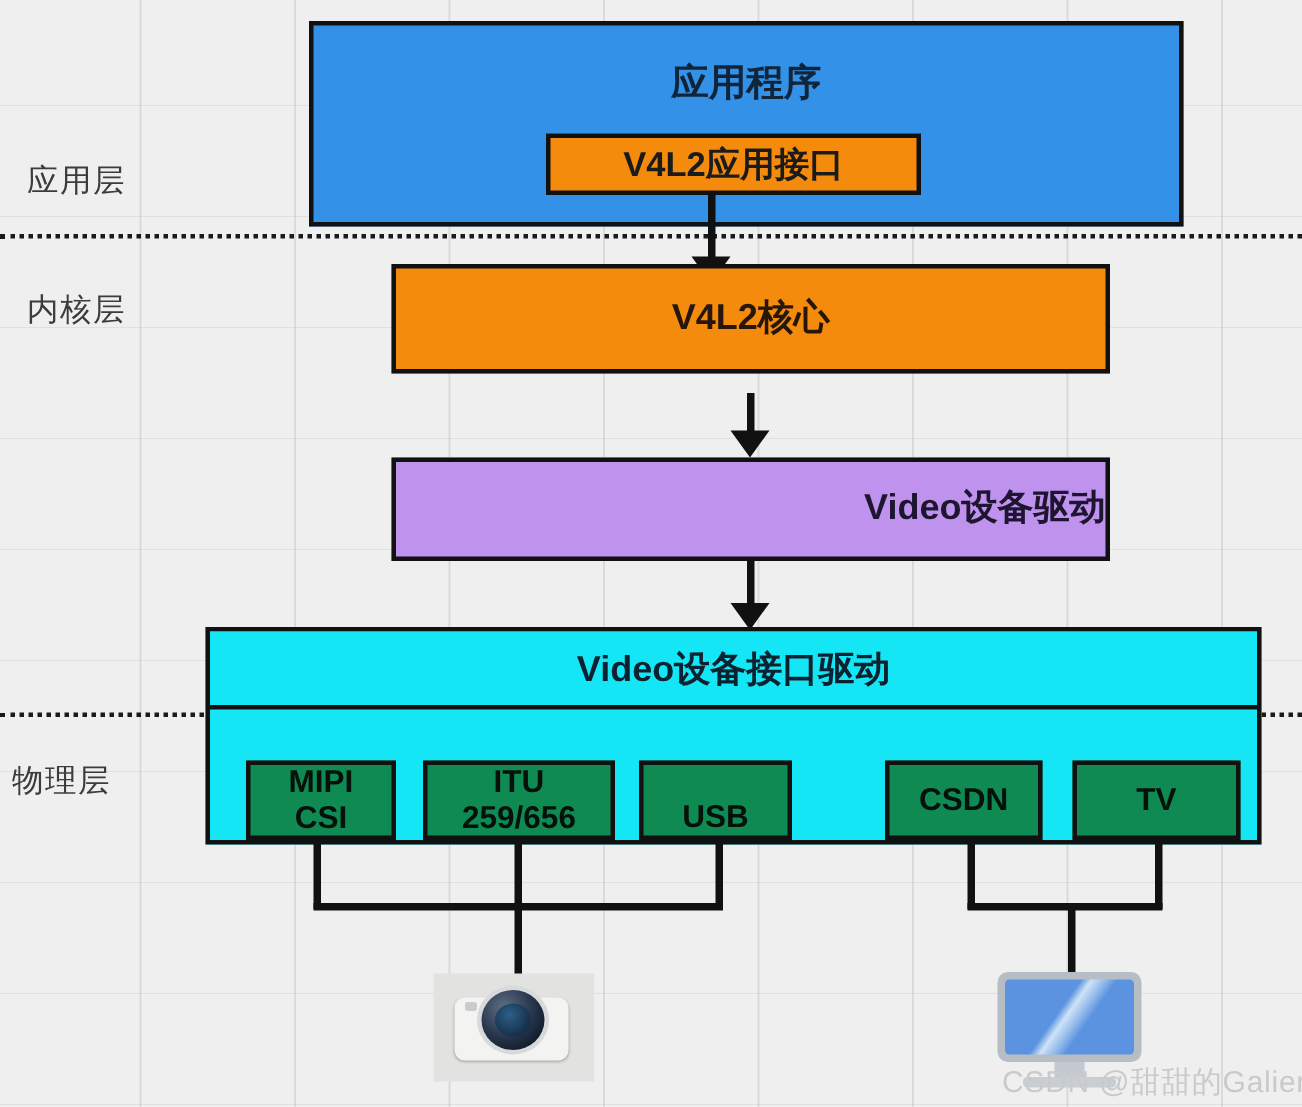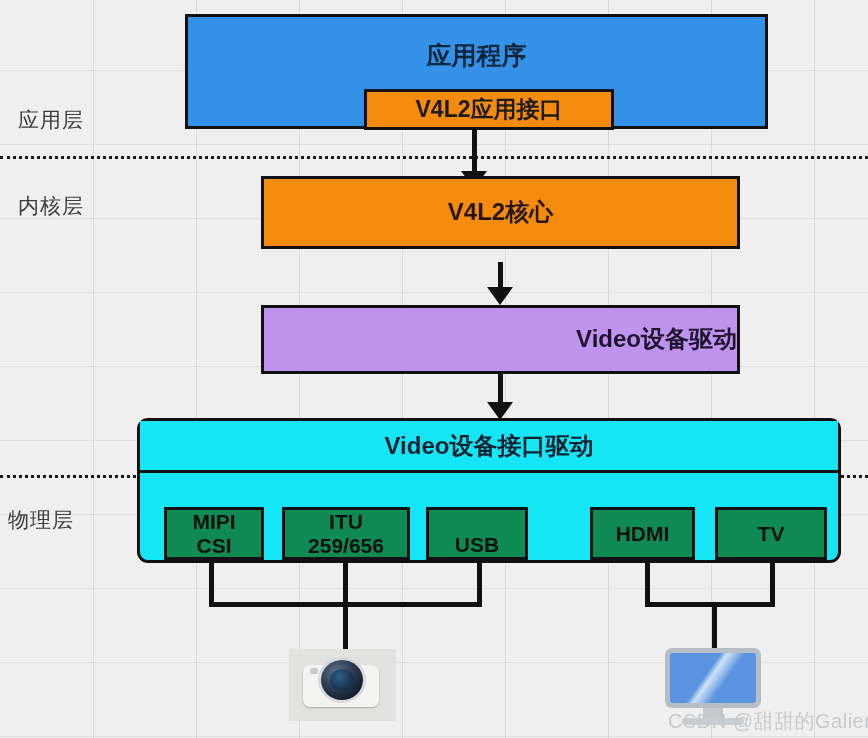--- a/index.html
+++ b/index.html
@@ -201,21 +201,21 @@
 
   <div id="grid"></div>
 
   <div class="divider" style="top:156px;"></div>
   <div class="divider" style="top:475px;"></div>
 
   <div class="layer-label" style="left:18px; top:106px;">应用层</div>
   <div class="layer-label" style="left:18px; top:192px;">内核层</div>
   <div class="layer-label" style="left:8px; top:506px;">物理层</div>
 
-  <div class="box box-app" style="left:185px; top:14px; width:583px; height:115px;">
+  <div class="box box-app" style="left:206px; top:14px; width:583px; height:137px;">
     <span>应用程序</span>
   </div>
 
   <div class="box box-api" style="left:364px; top:89px; width:250px; height:41px;">
     <span>V4L2应用接口</span>
   </div>
 
   <div class="vline" style="left:472px; top:130px; height:45px;"></div>
   <div class="arrowhead" style="left:461px; top:171px;"></div>
 
@@ -226,41 +226,41 @@
   <div class="vline" style="left:498px; top:262px; height:28px;"></div>
   <div class="arrowhead" style="left:487px; top:287px;"></div>
 
   <div class="box box-driver" style="left:261px; top:305px; width:479px; height:69px;">
     <span>Video设备驱动</span>
   </div>
 
   <div class="vline" style="left:498px; top:374px; height:32px;"></div>
   <div class="arrowhead" style="left:487px; top:402px;"></div>
 
-  <div class="box-iface-outer" style="position:absolute; box-sizing:border-box; left:137px; top:418px; width:704px; height:145px;border-radius:11px;">
+  <div class="box-iface-outer" style="position:absolute; box-sizing:border-box; left:137px; top:418px; width:704px; height:145px;">
     <div class="box-iface-top" style="left:0; top:0; width:100%; height:52px;">
       <span>Video设备接口驱动</span>
     </div>
 
     <div class="box box-phy" style="left:24px; top:86px; width:100px; height:53px;">
       <span>MIPI</span>
       <span>CSI</span>
     </div>
 
     <div class="box box-phy" style="left:142px; top:86px; width:128px; height:53px;">
       <span>ITU</span>
       <span>259/656</span>
     </div>
 
     <div class="box box-phy" style="left:286px; top:86px; width:102px; height:53px;justify-content:flex-end;">
       <span>USB</span>
     </div>
 
     <div class="box box-phy" style="left:450px; top:86px; width:105px; height:53px;">
-      <span>HDMI</span>
+      <span>CSDN</span>
     </div>
 
     <div class="box box-phy" style="left:575px; top:86px; width:112px; height:53px;">
       <span>TV</span>
     </div>
   </div>
 
   <div class="vline" style="left:209px; top:560px; height:46px;"></div>
   <div class="vline" style="left:343px; top:560px; height:46px;"></div>
   <div class="vline" style="left:477px; top:560px; height:46px;"></div>

